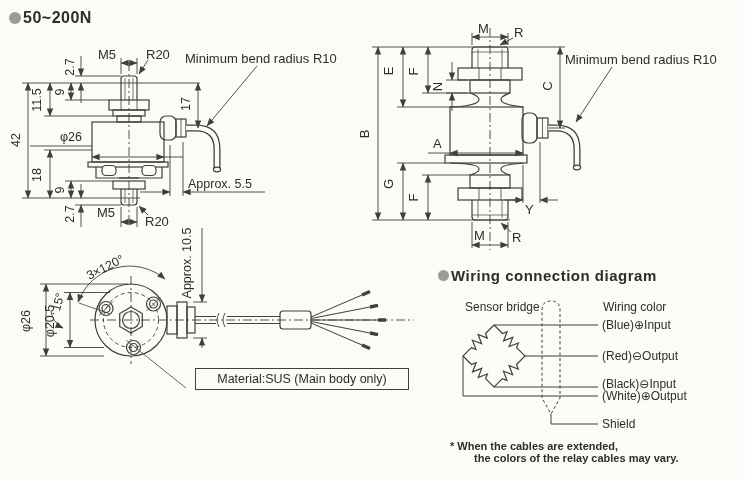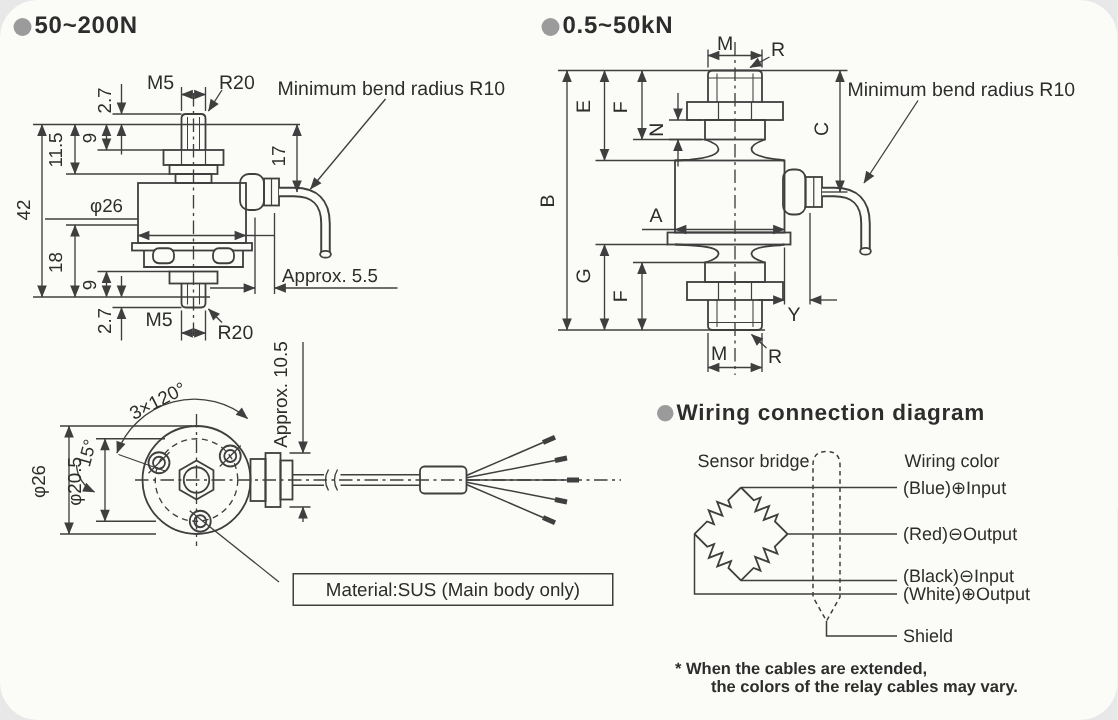--- a/index.html
+++ b/index.html
@@ -1,43 +1,39 @@
 <!DOCTYPE html>
 <html><head>
 <meta charset="utf-8">
 <style>
   html,body{margin:0;padding:0;background:#e8e8e8;}
   .page{position:relative;width:745px;height:480px;background:#fbfbf7;overflow:hidden;
-        font-family:"Liberation Sans","DejaVu Sans",sans-serif;color:#2d2d2d;border-radius:25px;}
+        font-family:"Liberation Sans","DejaVu Sans",sans-serif;color:#2d2d2d;}
   .page svg{position:absolute;left:0;top:0;}
   .sec-title{position:absolute;display:flex;align-items:center;font-size:16px;font-weight:bold;letter-spacing:.5px;}
   .sec-title .bullet{width:12px;height:12px;border-radius:50%;background:#9b9b9b;display:inline-block;margin-right:2px;}
   .wiring-title{font-size:15px;}
   .wiring-title .bullet{width:11px;height:11px;}
-  .material-box{position:absolute;left:195px;top:382px;width:212px;height:20px;border:1.5px solid #3f3f3f;
+  .material-box{position:absolute;left:195px;top:368px;width:212px;height:20px;border:1.5px solid #3f3f3f;
         display:flex;align-items:center;justify-content:center;font-size:12.5px;}
   .footnote{position:absolute;left:450px;top:440px;font-size:11px;line-height:12px;color:#2d2d2d;font-weight:bold;}
   .footnote .fn2{margin-left:24px;}
   svg text{fill:#2d2d2d;font-family:"Liberation Sans","DejaVu Sans",sans-serif;}
   .dim{font-size:12.5px;}
   .lbl{font-size:13px;}
   .sm{font-size:12px;}
 </style>
 </head>
 <body>
 
 <div class="page">
 
   <div class="sec-title" style="left:9px;top:9px">
     <span class="bullet"></span>
     <span>50~200N</span>
-  </div>
-  <div class="sec-title" style="left:361px;top:9px">
-    <span class="bullet"></span>
-    <span>0.5~50kN</span>
   </div>
   <div class="sec-title wiring-title" style="left:438px;top:267px">
     <span class="bullet"></span>
     <span>Wiring connection diagram</span>
   </div>
 
   <svg width="745" height="480" viewBox="0 0 745 480">
     <defs>
       <marker id="arr" viewBox="0 0 10 10" refX="9.5" refY="5" markerWidth="10" markerHeight="8" markerUnits="userSpaceOnUse" orient="auto-start-reverse">
         <path d="M0,1 L10,5 L0,9 z" fill="#3f3f3f"></path>

